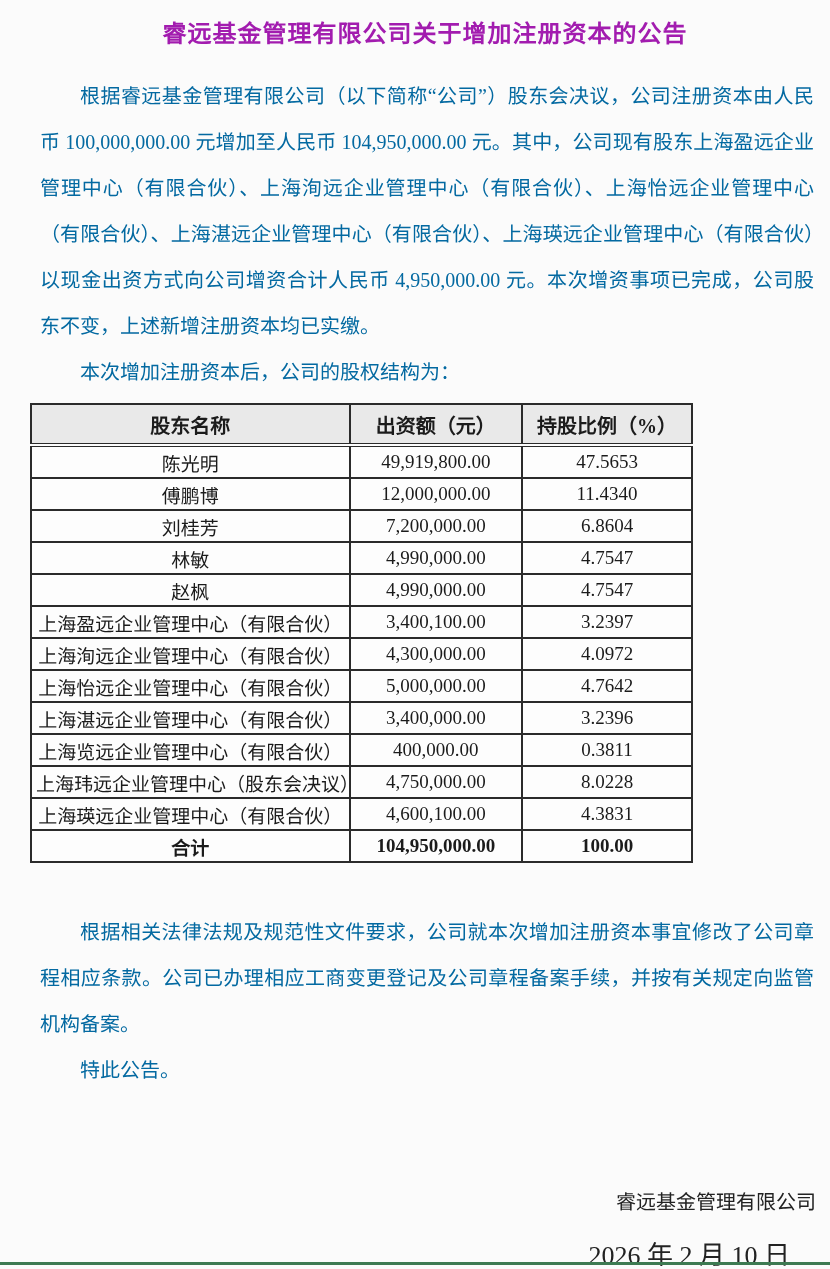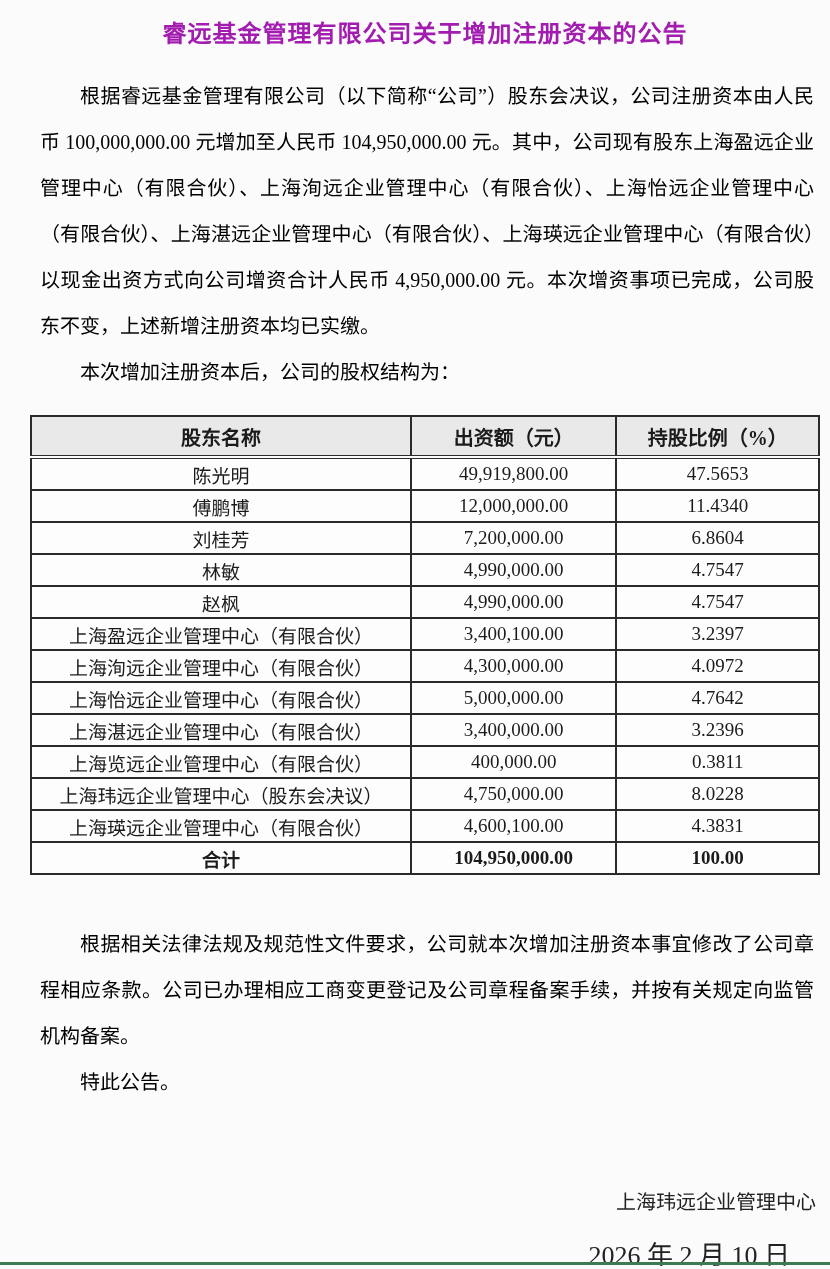--- a/index.html
+++ b/index.html
@@ -26,30 +26,30 @@
     margin: 2px 10px 0 0;
     letter-spacing: 1px;
     color: #a21caf;
   }
   .para {
     font-size: 20px;
     line-height: 46px;
     text-align: justify;
     text-indent: 2em;
     margin: 0 6px 0 0;
-    color: #000000;
+    color: #0369a1;
   }
   .para.first { margin-top: 24px; }
   .para.lead-table { margin-top: 0; }
   .para.after-table { margin-top: 46px; }
   .para.closing { margin-top: 0; }
   table.share-table {
     border-collapse: collapse;
-    width: 790px;
-    margin: 20px 0 0 -10px;
+    width: 663px;
+    margin: 8px 0 0 -10px;
     table-layout: fixed;
     background: #fdfdfd;
   }
   table.share-table col.c1 { width: 48.2%; }
   table.share-table col.c2 { width: 26.1%; }
   table.share-table col.c3 { width: 25.7%; }
   table.share-table th, table.share-table td {
     border: 2px solid #2b2b2b;
     text-align: center;
     vertical-align: middle;
@@ -185,15 +185,15 @@
       </tr>
     </tbody>
   </table>
 
   <p class="para after-table">根据相关法律法规及规范性文件要求，公司就本次增加注册资本事宜修改了公司章程相应条款。公司已办理相应工商变更登记及公司章程备案手续，并按有关规定向监管机构备案。</p>
 
   <p class="para closing">特此公告。</p>
 
 </div>
 
-<div class="sign-block">上海玮远企业管理中心</div>
+<div class="sign-block">睿远基金管理有限公司</div>
 <div class="sign-date">2026 年 2 月 10 日</div>
 <div class="bottom-bar"></div>
 
 </body></html>

